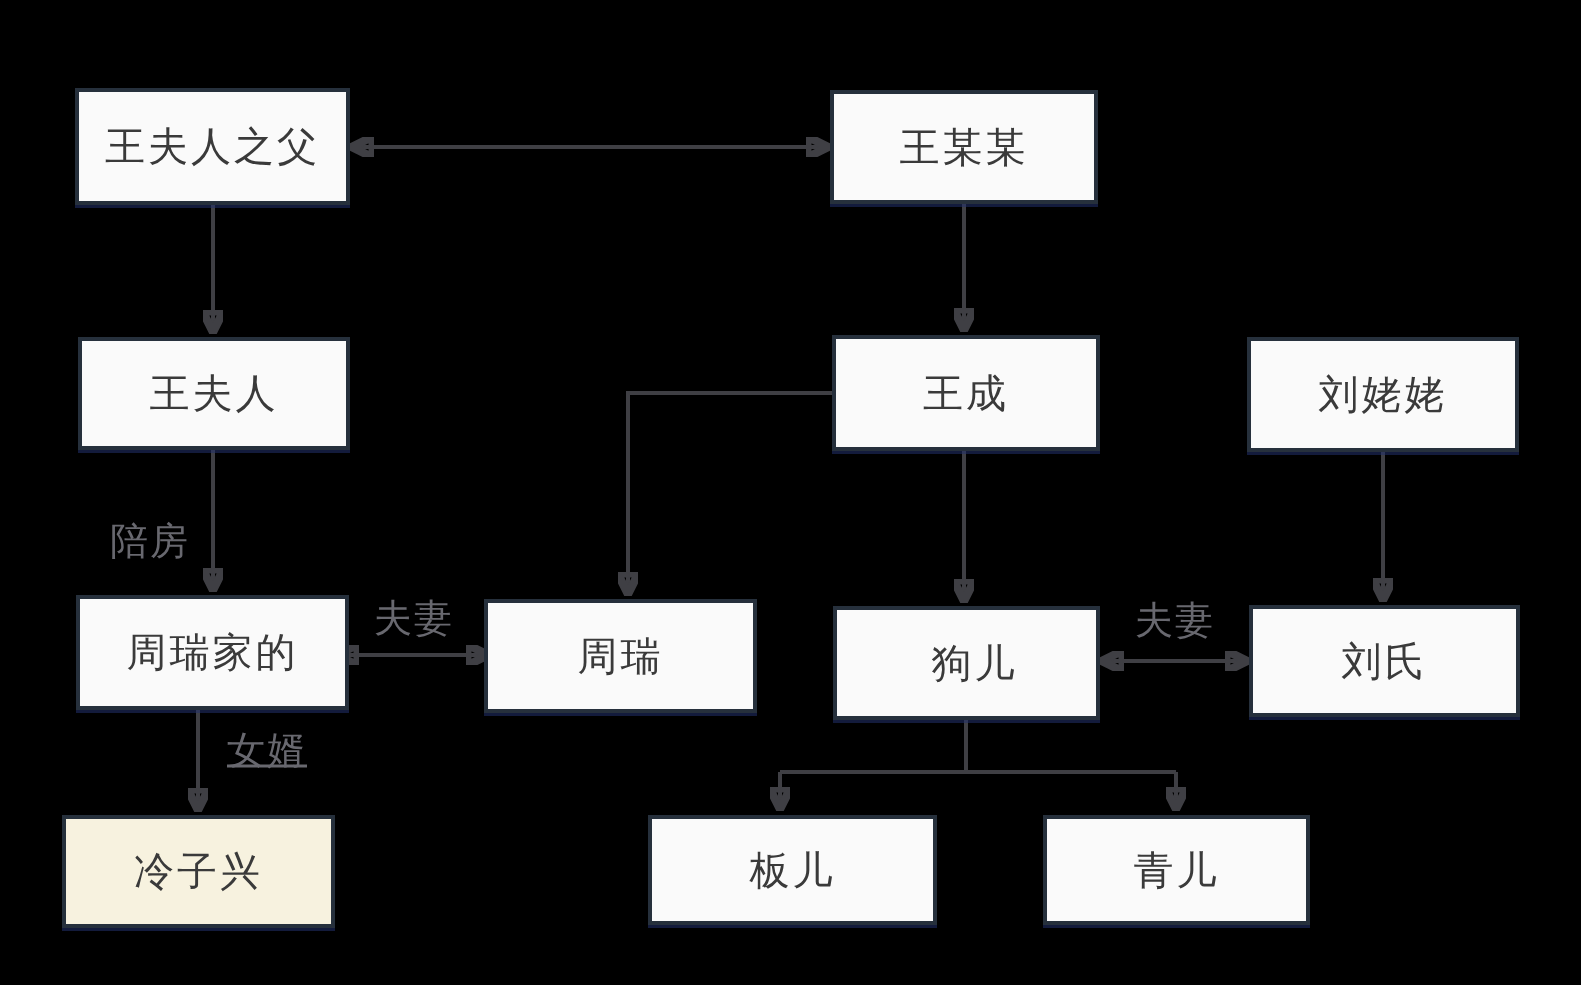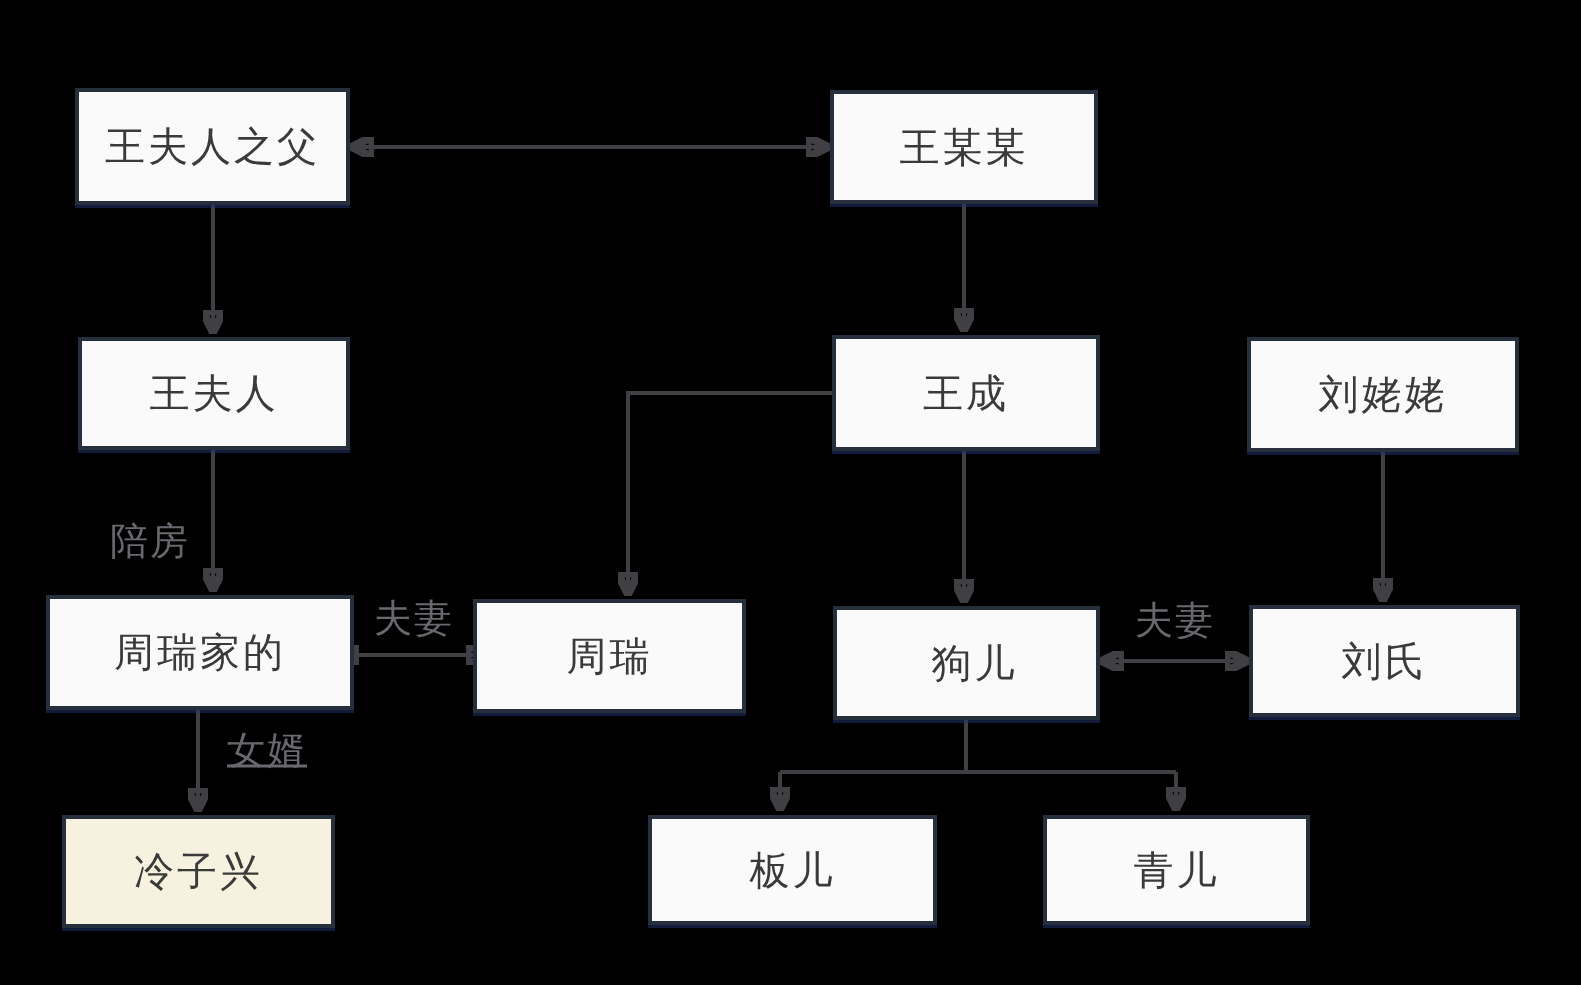--- a/index.html
+++ b/index.html
@@ -44,22 +44,22 @@
     font-size:38px;
     letter-spacing:2px;
     white-space:nowrap;
   }
   
   #n-wang-furen-father{left:75px;top:88px;width:275px;height:117px;}
   #n-wang-moumou{left:830px;top:90px;width:268px;height:114px;}
   #n-wang-furen{left:78px;top:337px;width:272px;height:113px;}
   #n-wang-cheng{left:832px;top:335px;width:268px;height:116px;}
   #n-liu-laolao{left:1247px;top:337px;width:272px;height:115px;}
-  #n-zhourui-jiade{left:46px;top:595px;width:308px;height:115px;text-align:center;}
-  #n-zhou-rui{left:473px;top:599px;width:273px;height:114px;text-align:right;}
+  #n-zhourui-jiade{left:76px;top:595px;width:273px;height:115px;text-align:center;}
+  #n-zhou-rui{left:484px;top:599px;width:273px;height:114px;text-align:right;}
   #n-gou-er{left:833px;top:606px;width:267px;height:114px;padding-left:16px;}
   #n-liu-shi{left:1249px;top:605px;width:271px;height:112px;}
   #n-leng-zixing{left:62px;top:815px;width:273px;height:113px;}
   #n-ban-er{left:648px;top:815px;width:289px;height:110px;}
   #n-qing-er{left:1043px;top:815px;width:267px;height:110px;}
   
   #l-lianzong{left:658px;top:96px;}
   #l-peifang{left:150px;top:514px;margin-top:27px;}
   #l-fuqi-zhourui{left:414px;top:618px;}
   #l-fuqi-gouer{left:1175px;top:620px;}

